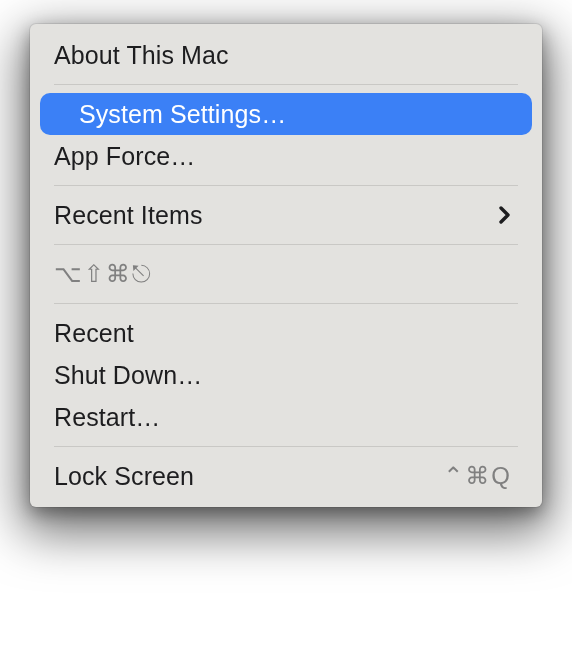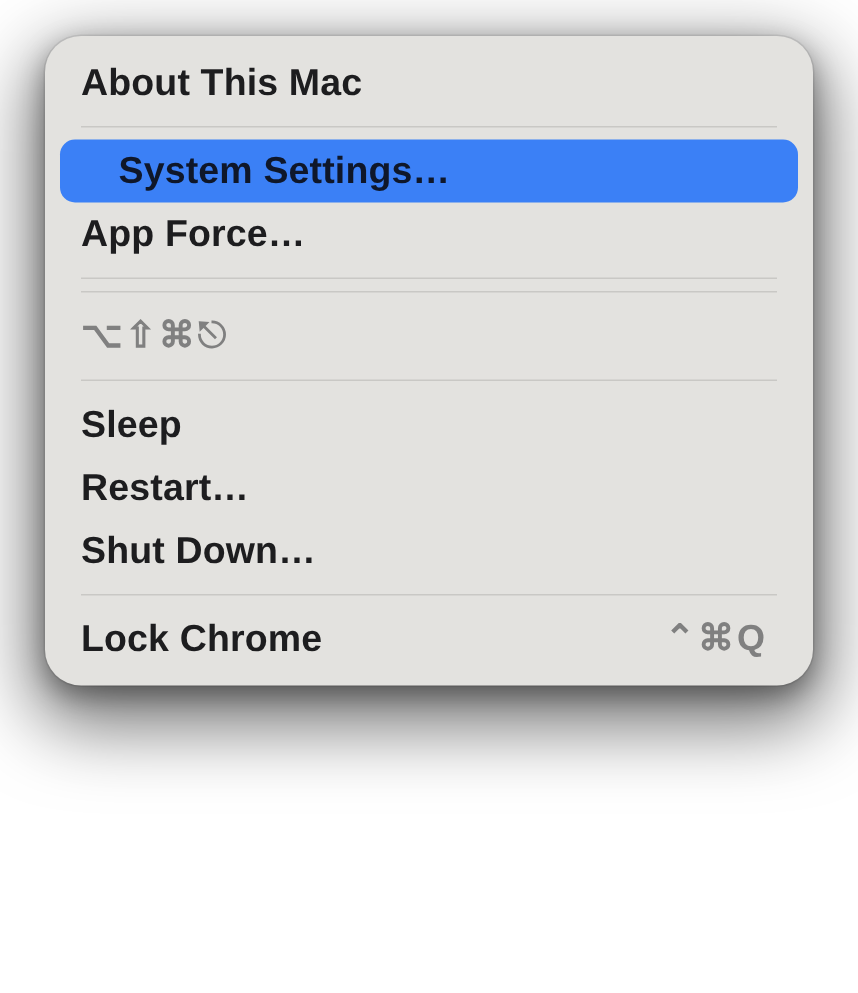--- a/index.html
+++ b/index.html
@@ -9,25 +9,24 @@
       font-family: -apple-system, "Helvetica Neue", Helvetica, Arial, sans-serif;
       background: transparent;
       display: flex;
       align-items: flex-start;
       justify-content: flex-start;
       padding: 24px 30px;
     }
     .menu {
       width: 512px;
       background: #e3e2df;
-      border-radius: 24px;
+      border-radius: 6px;
       box-shadow: 0 0 0 1px rgba(0,0,0,0.08), 0 18px 50px 8px rgba(0,0,0,0.55), 0 6px 18px rgba(0,0,0,0.35);
       padding: 10px 10px;
       color: #1d1d1f;
-      font-weight: bold;
     }
     .item {
       display: flex;
       align-items: center;
       justify-content: space-between;
       height: 42px;
       padding: 0 20px 0 14px;
       border-radius: 10px;
       font-size: 25px;
       line-height: 1;
@@ -41,21 +40,21 @@
       display: flex;
       align-items: flex-end;
       gap: 4px;
       color: #808080;
       font-size: 24px;
       line-height: 1;
       letter-spacing: 2px;
     }
     .item.highlight {
       background: #3b80f6;
-      color: #0f172a;
+      color: #ffffff;
       padding-left: 39px;
     }
     .sep {
       height: 1px;
       background: #c9c8c5;
       margin: 8px 14px;
     }
     .chevron {
       display: inline-flex;
       align-items: center;
@@ -77,42 +76,52 @@
   <div class="item highlight">
     <span class="label">System Settings…</span>
   </div>
 
   <div class="item">
     <span class="label">App Force…</span>
   </div>
 
   <div class="sep"></div>
 
+  <div class="item">
+    <span class="label">Recent Items</span>
+    <span class="right">
+      <span class="chevron">
+        <svg width="14" height="20" viewBox="0 0 14 20">
+          <path d="M3 3 L10 10 L3 17" stroke="#1d1d1f" stroke-width="3.4" fill="none" stroke-linecap="round" stroke-linejoin="round"></path>
+        </svg>
+      </span>
+    </span>
+  </div>
 
   <div class="sep"></div>
 
   <div class="item">
     <span class="right">⌥⇧⌘⎋</span>
   </div>
 
   <div class="sep"></div>
 
   <div class="item">
-    <span class="label">Sleep</span>
+    <span class="label">Recent</span>
+  </div>
+
+  <div class="item">
+    <span class="label">Shut Down…</span>
   </div>
 
   <div class="item">
     <span class="label">Restart…</span>
   </div>
 
-  <div class="item">
-    <span class="label">Shut Down…</span>
-  </div>
-
   <div class="sep"></div>
 
   <div class="item">
-    <span class="label">Lock Chrome</span>
+    <span class="label">Lock Screen</span>
     <span class="right">⌃⌘Q</span>
   </div>
 
 
 </div>
 
 </body></html>

